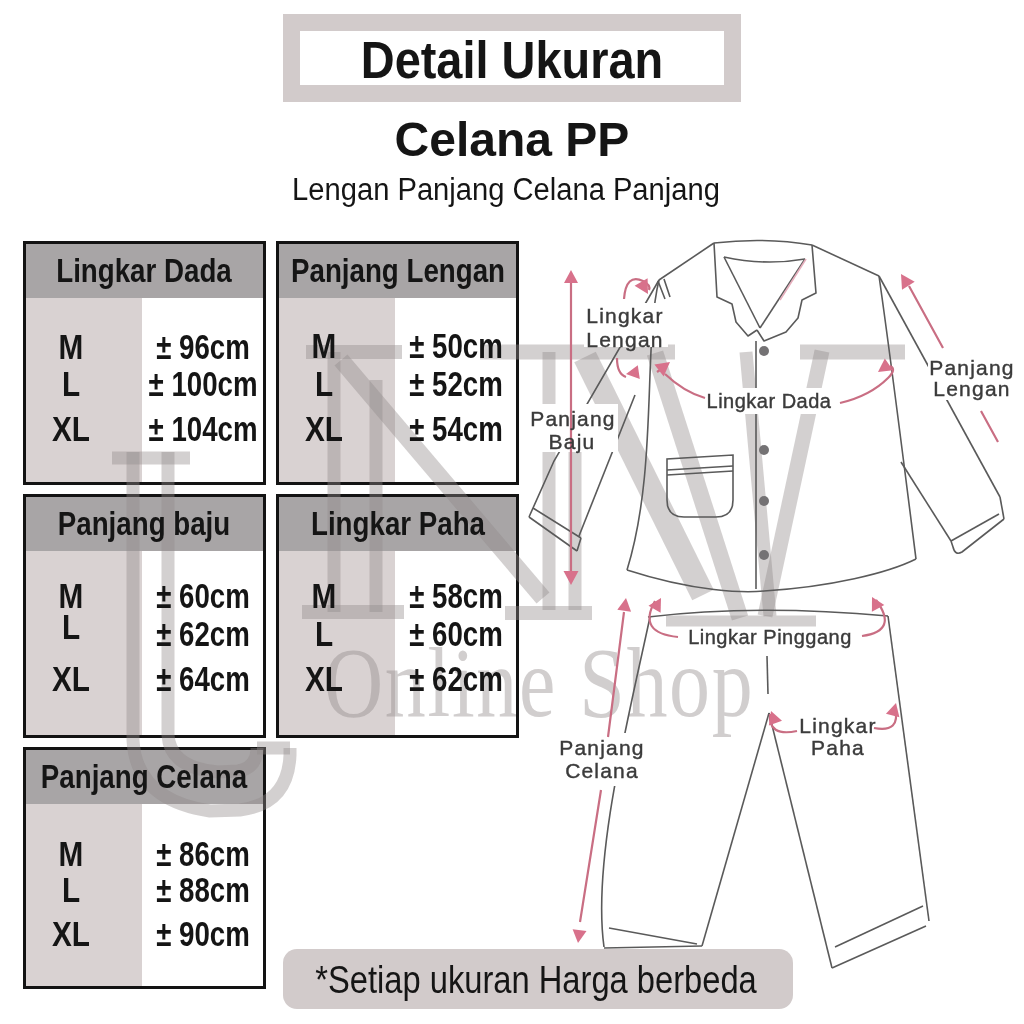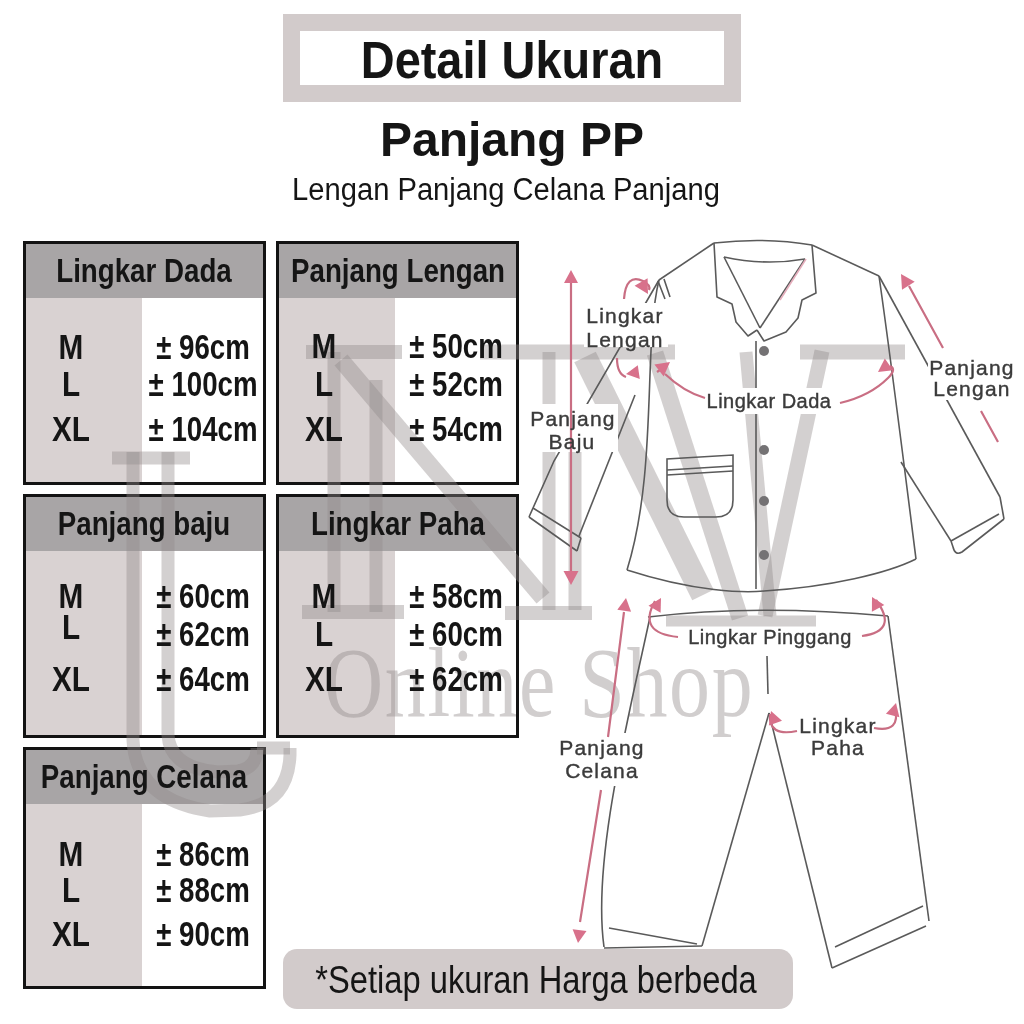--- a/index.html
+++ b/index.html
@@ -14,21 +14,21 @@
 </style>
 </head>
 <body>
 
 <div class="abs" style="left:283px;top:14px;width:458px;height:88px;background:#d2cbcb;"></div>
 
 <div class="abs" style="left:300px;top:31px;width:424px;height:54px;background:#ffffff;"></div>
 
 <div class="abs ctr txt" style="left:512px;top:60px;font-size:51px;font-weight:bold;transform:translate(-50%,-50%) scaleX(0.92);">Detail Ukuran</div>
 
-<div class="abs ctr txt" style="left:512px;top:139px;font-size:48px;font-weight:bold;">Panjang PP</div>
+<div class="abs ctr txt" style="left:512px;top:139px;font-size:48px;font-weight:bold;">Celana PP</div>
 
 <div class="abs ctr txt" style="left:506px;top:190px;font-size:31px;transform:translate(-50%,-50%) scaleX(0.94);">Lengan Panjang Celana Panjang</div>
 
 <div class="abs" style="left:23px;top:241px;width:243px;height:244px;border:3px solid #131313;box-sizing:border-box;background:#ffffff;"></div>
 
 <div class="abs" style="left:26px;top:244px;width:237px;height:54px;background:#a8a5a6;"></div>
 
 <div class="abs" style="left:26px;top:298px;width:116px;height:184px;background:#d9d2d2;"></div>
 
 <div class="abs ctr txt tbh" style="left:144px;top:270px;">Lingkar Dada</div>

